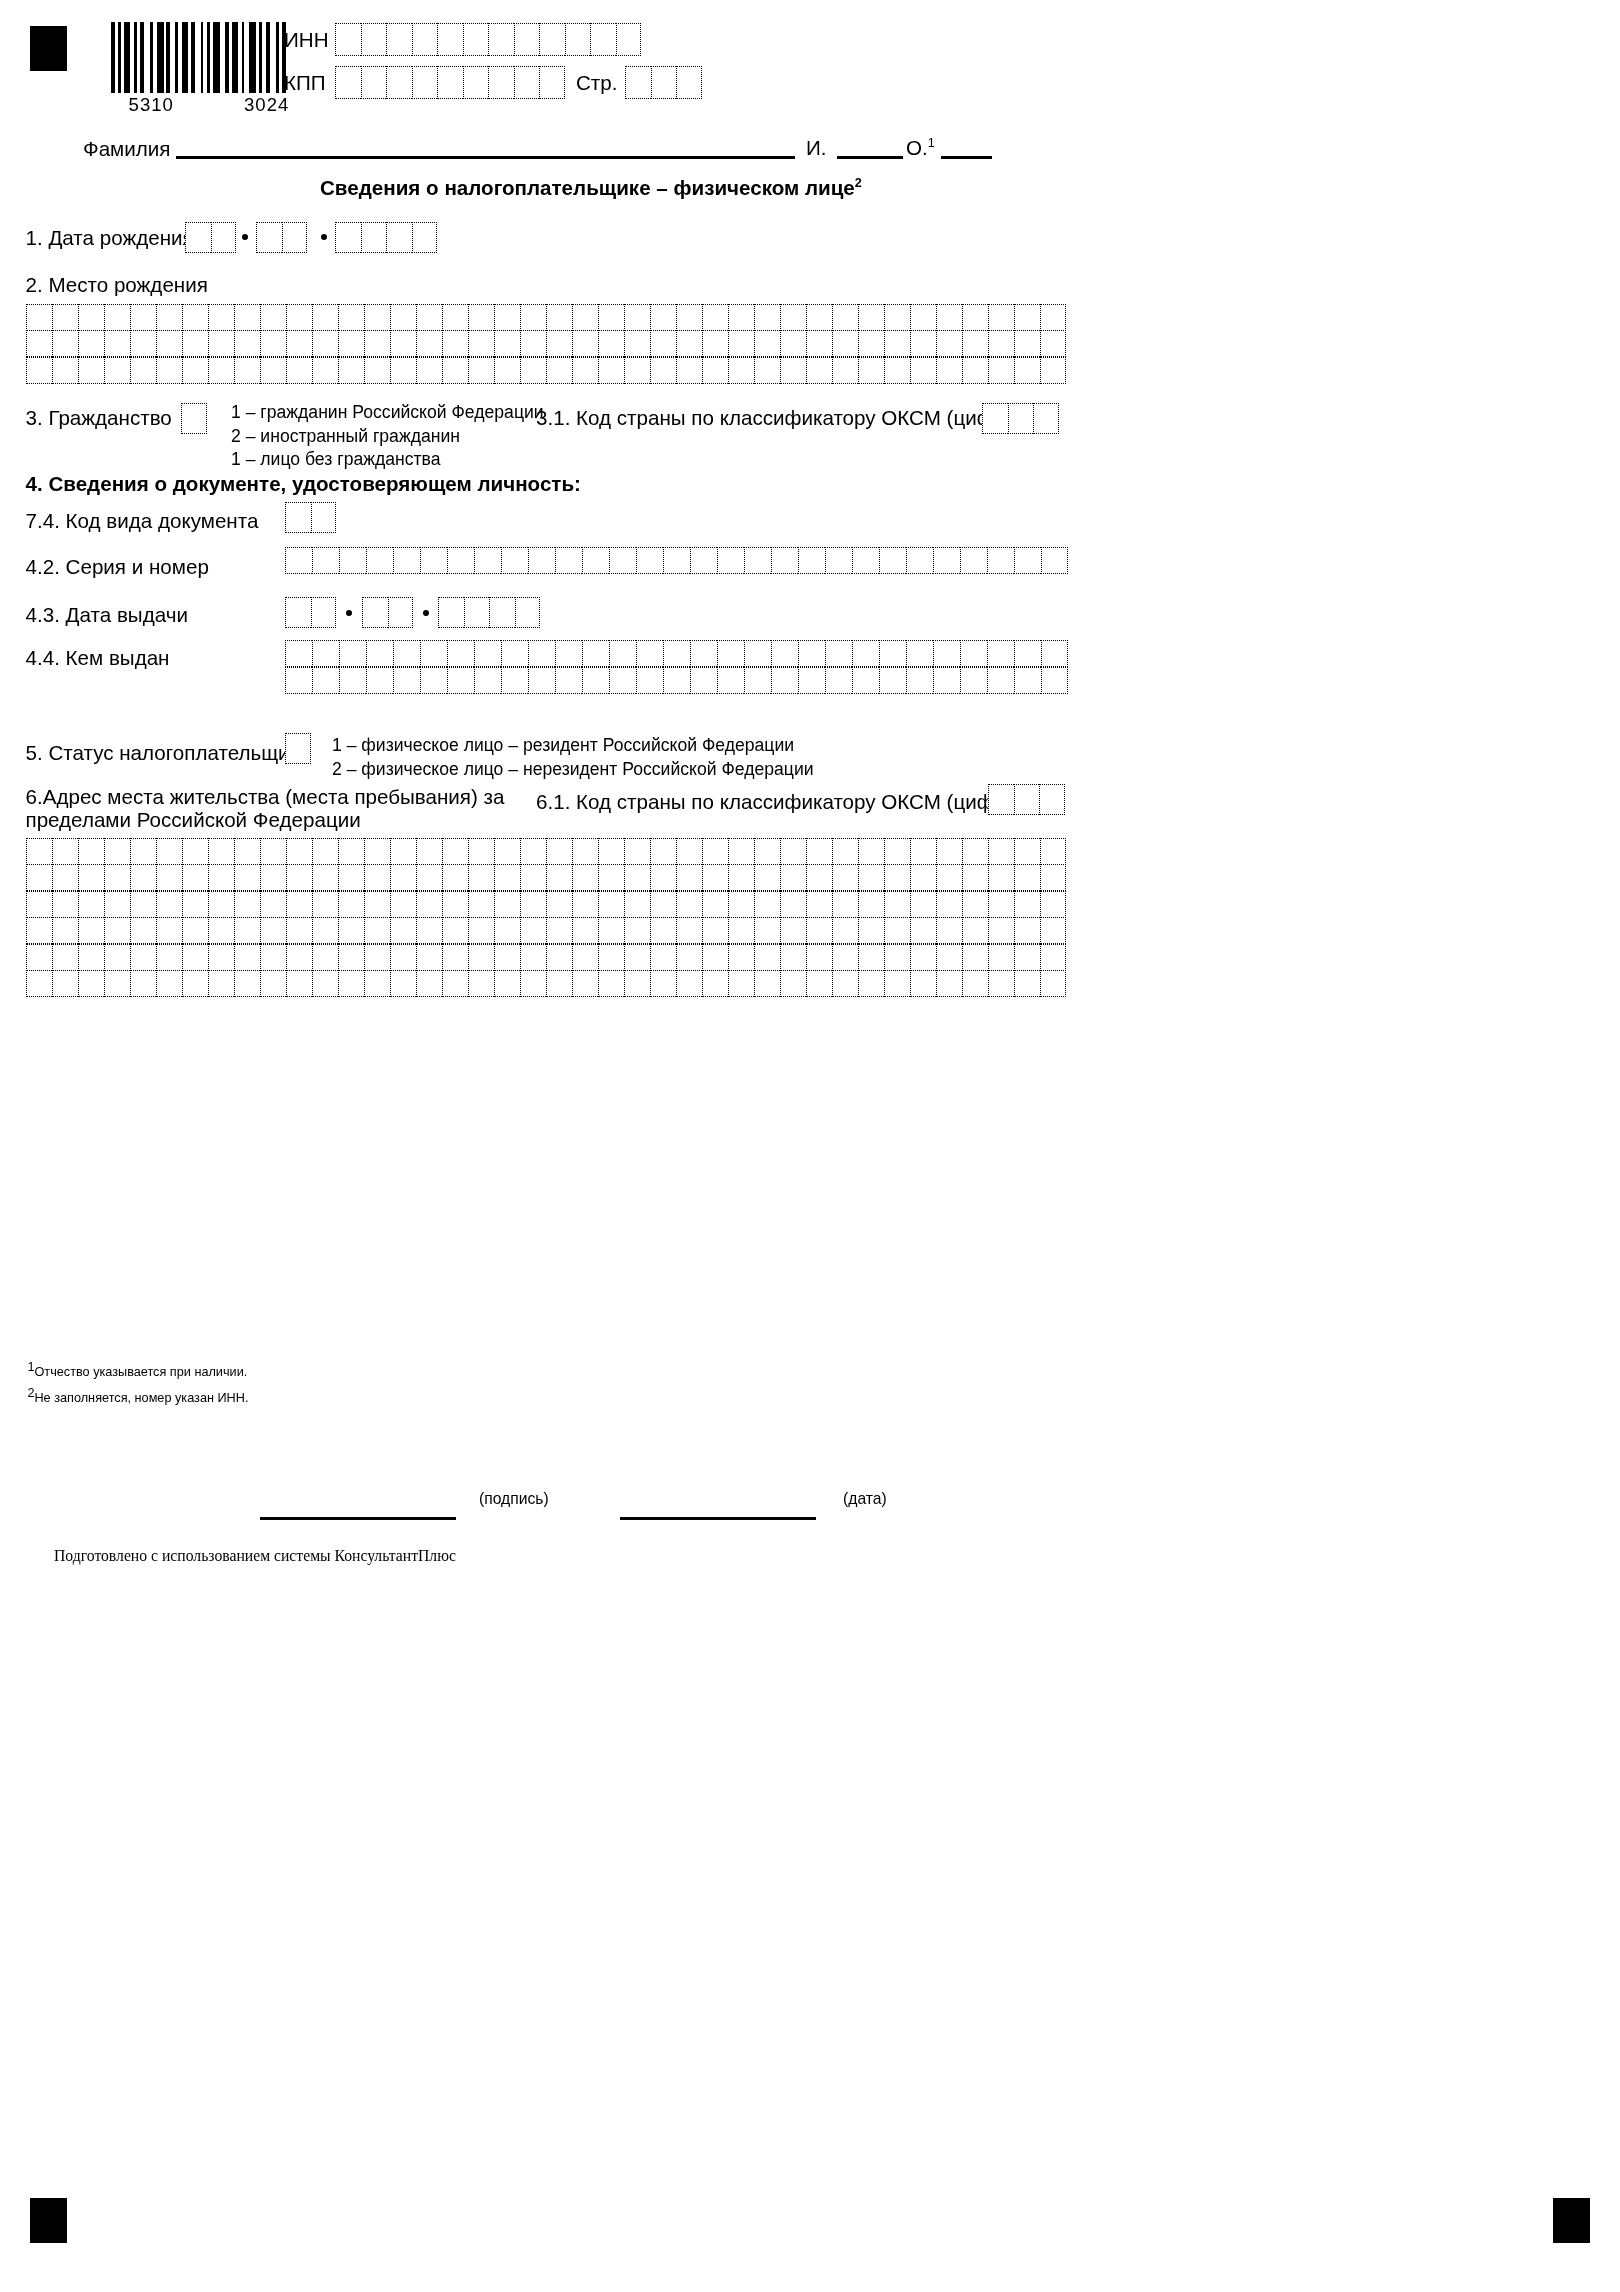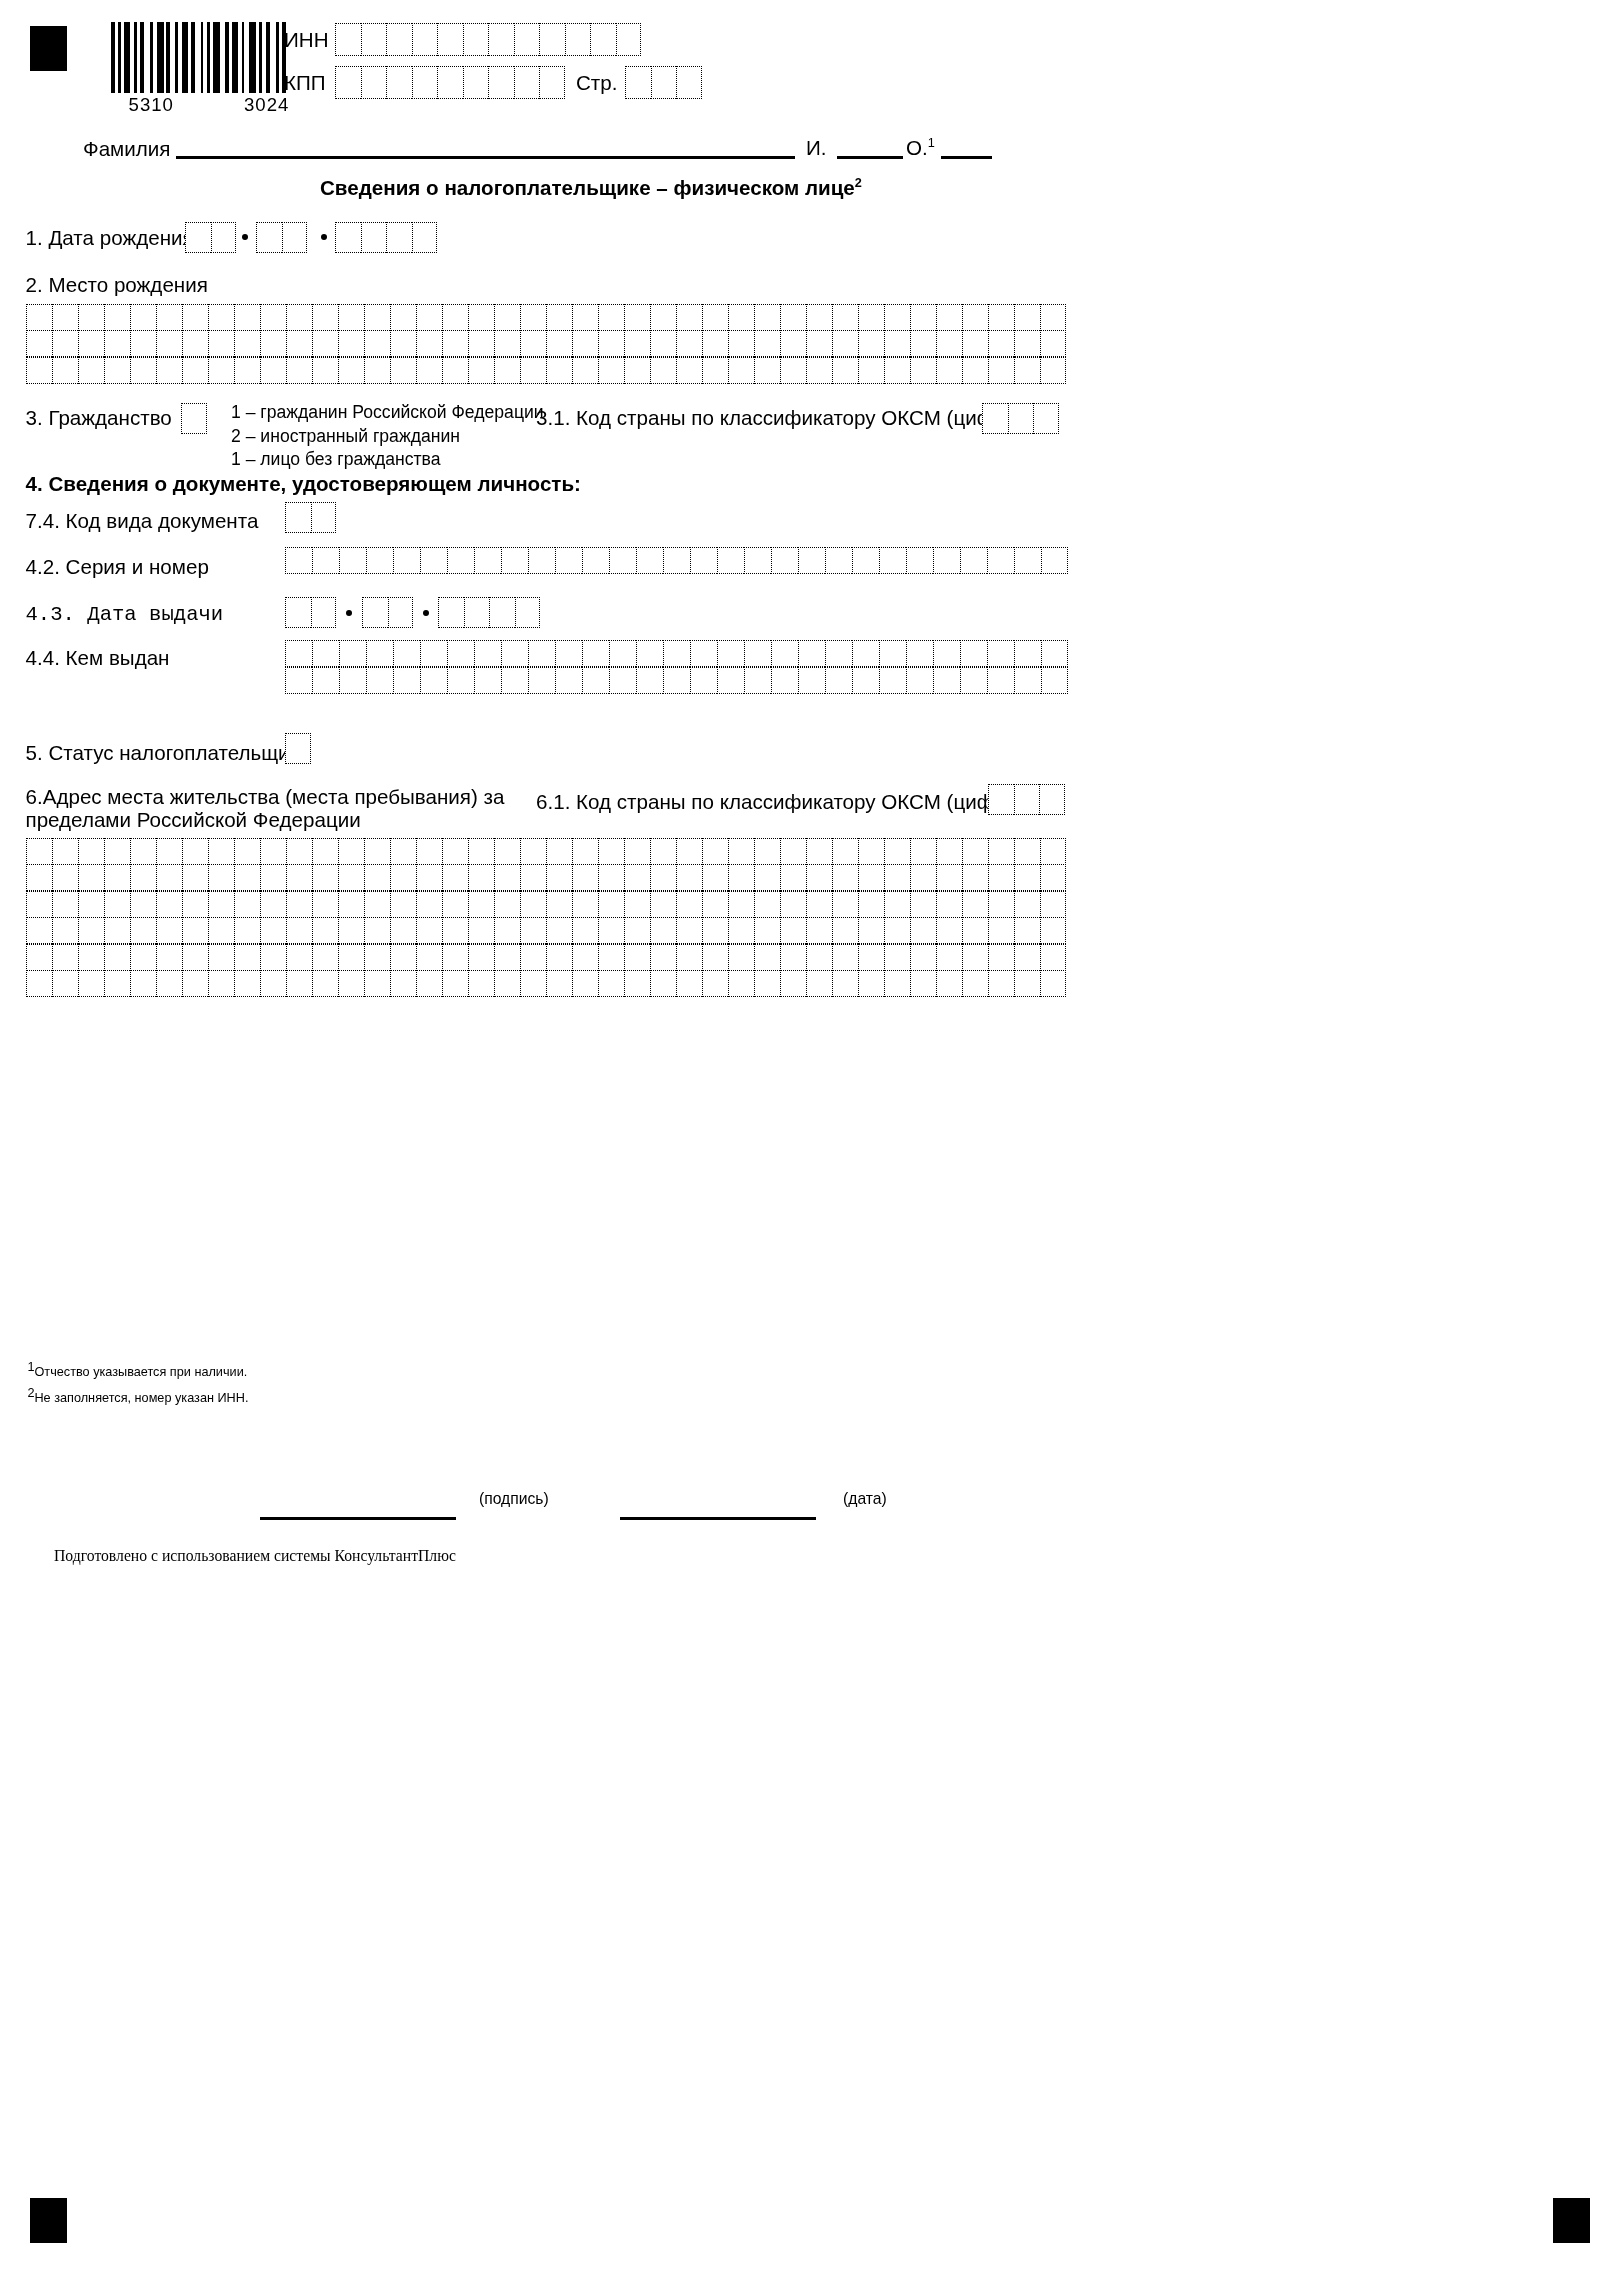--- a/index.html
+++ b/index.html
@@ -460,21 +460,21 @@
         <span style="width: 27px; height: 27.4px;"></span>
         <span style="width: 27px; height: 27.4px;"></span>
         <span style="width: 27px; height: 27.4px;"></span>
         <span style="width: 27px; height: 27.4px;"></span>
         <span style="width: 27px; height: 27.4px;"></span>
         <span style="width: 27px; height: 27.4px;"></span>
         <span style="width: 27px; height: 27.4px;"></span>
       </div>
     </div>
 
-  <div class="lbl" style="left:25.5px; top:602px;font-family:Liberation Mono, monospace;">4.3. Дата выдачи</div>
+  <div class="lbl" style="left:25.5px; top:602px;">4.3. Дата выдачи</div>
   <div class="cells" style="left:285px; top:597px;">
     <span></span>
       <span></span>
   </div>
   <div class="dotsep" style="left:346px; top:610px;"></div>
   <div class="cells" style="left:362px; top:597px;">
     <span></span>
       <span></span>
   </div>
   <div class="dotsep" style="left:423px; top:610px;"></div>
@@ -548,20 +548,24 @@
         <span style="width: 27px; height: 27.4px;"></span>
         <span style="width: 27px; height: 27.4px;"></span>
         <span style="width: 27px; height: 27.4px;"></span>
       </div>
     </div>
 
   <div class="lbl" style="left:25.5px; top:740px;">5. Статус налогоплательщика</div>
   <div class="cells" style="left:285px; top:733px;">
     <span></span>
   </div>
+  <div class="optlist" style="left:332px; top:734px;">
+    <div>1 – физическое лицо – резидент Российской Федерации</div>
+    <div>2 – физическое лицо – нерезидент Российской Федерации</div>
+  </div>
 
   <div class="lbl" style="left:25.5px; top:784px;">6.Адрес места жительства (места пребывания) за</div>
   <div class="lbl" style="left:25.5px; top:807px;">пределами Российской Федерации</div>
 
   <div class="lbl" style="left:536px; top:789px;">6.1. Код страны по классификатору ОКСМ (цифровой)</div>
   <div class="cells" style="left:988px; top:784px;">
     <span></span>
     <span></span>
     <span></span>
   </div>

